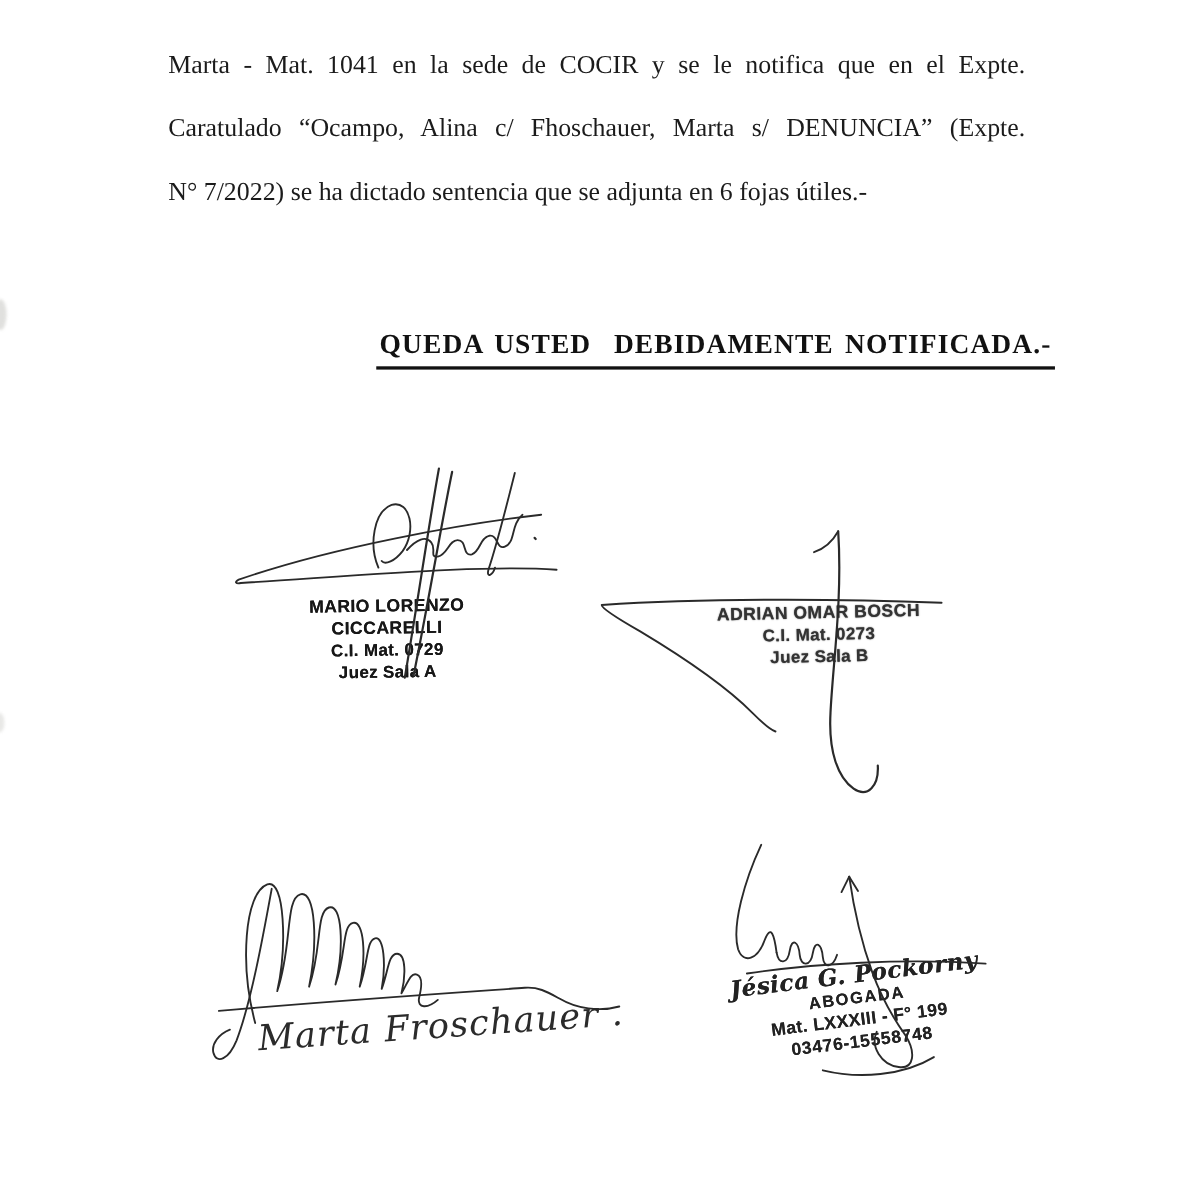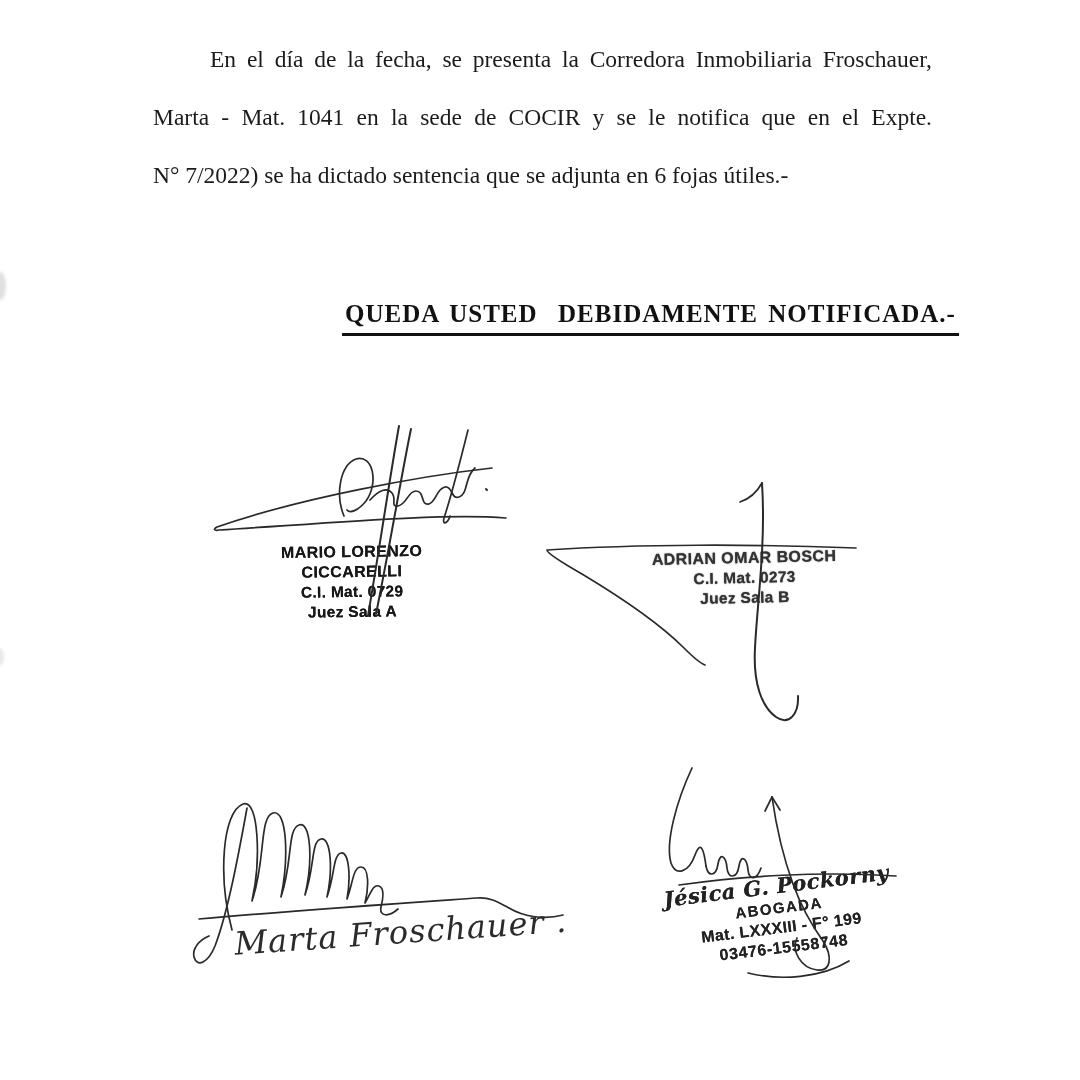--- a/index.html
+++ b/index.html
@@ -57,22 +57,22 @@
   .artifact{position:absolute;background:#d9d9d6;border-radius:50%;filter:blur(1.5px);}
   .artifact.a1{left:-5px;top:272px;width:11px;height:28px;opacity:.8;}
   .artifact.a2{left:-5px;top:648px;width:9px;height:18px;opacity:.6;}
 </style>
 </head>
 <body>
 
 <div class="page">
 
   <div class="para">
-    <div class="line jl indent">En el día de la fecha, se presenta la Corredora Inmobiliaria Froschauer,</div>
     <div class="line jl">Marta - Mat. 1041 en la sede de COCIR y se le notifica que en el Expte.</div>
+    <div class="line jl">Caratulado “Ocampo, Alina  c/ Fhoschauer, Marta s/ DENUNCIA” (Expte.</div>
     <div class="line">N° 7/2022) se ha dictado sentencia que se adjunta en 6 fojas útiles.-</div>
   </div>
 
   <div class="notice-wrap">
     <span class="notice">QUEDA USTED  DEBIDAMENTE NOTIFICADA.-</span>
   </div>
 
   <div class="stamp stamp-a">
     <div class="s-name">MARIO LORENZO CICCARELLI</div>
     <div class="s-reg">C.I. Mat. 0729</div>

